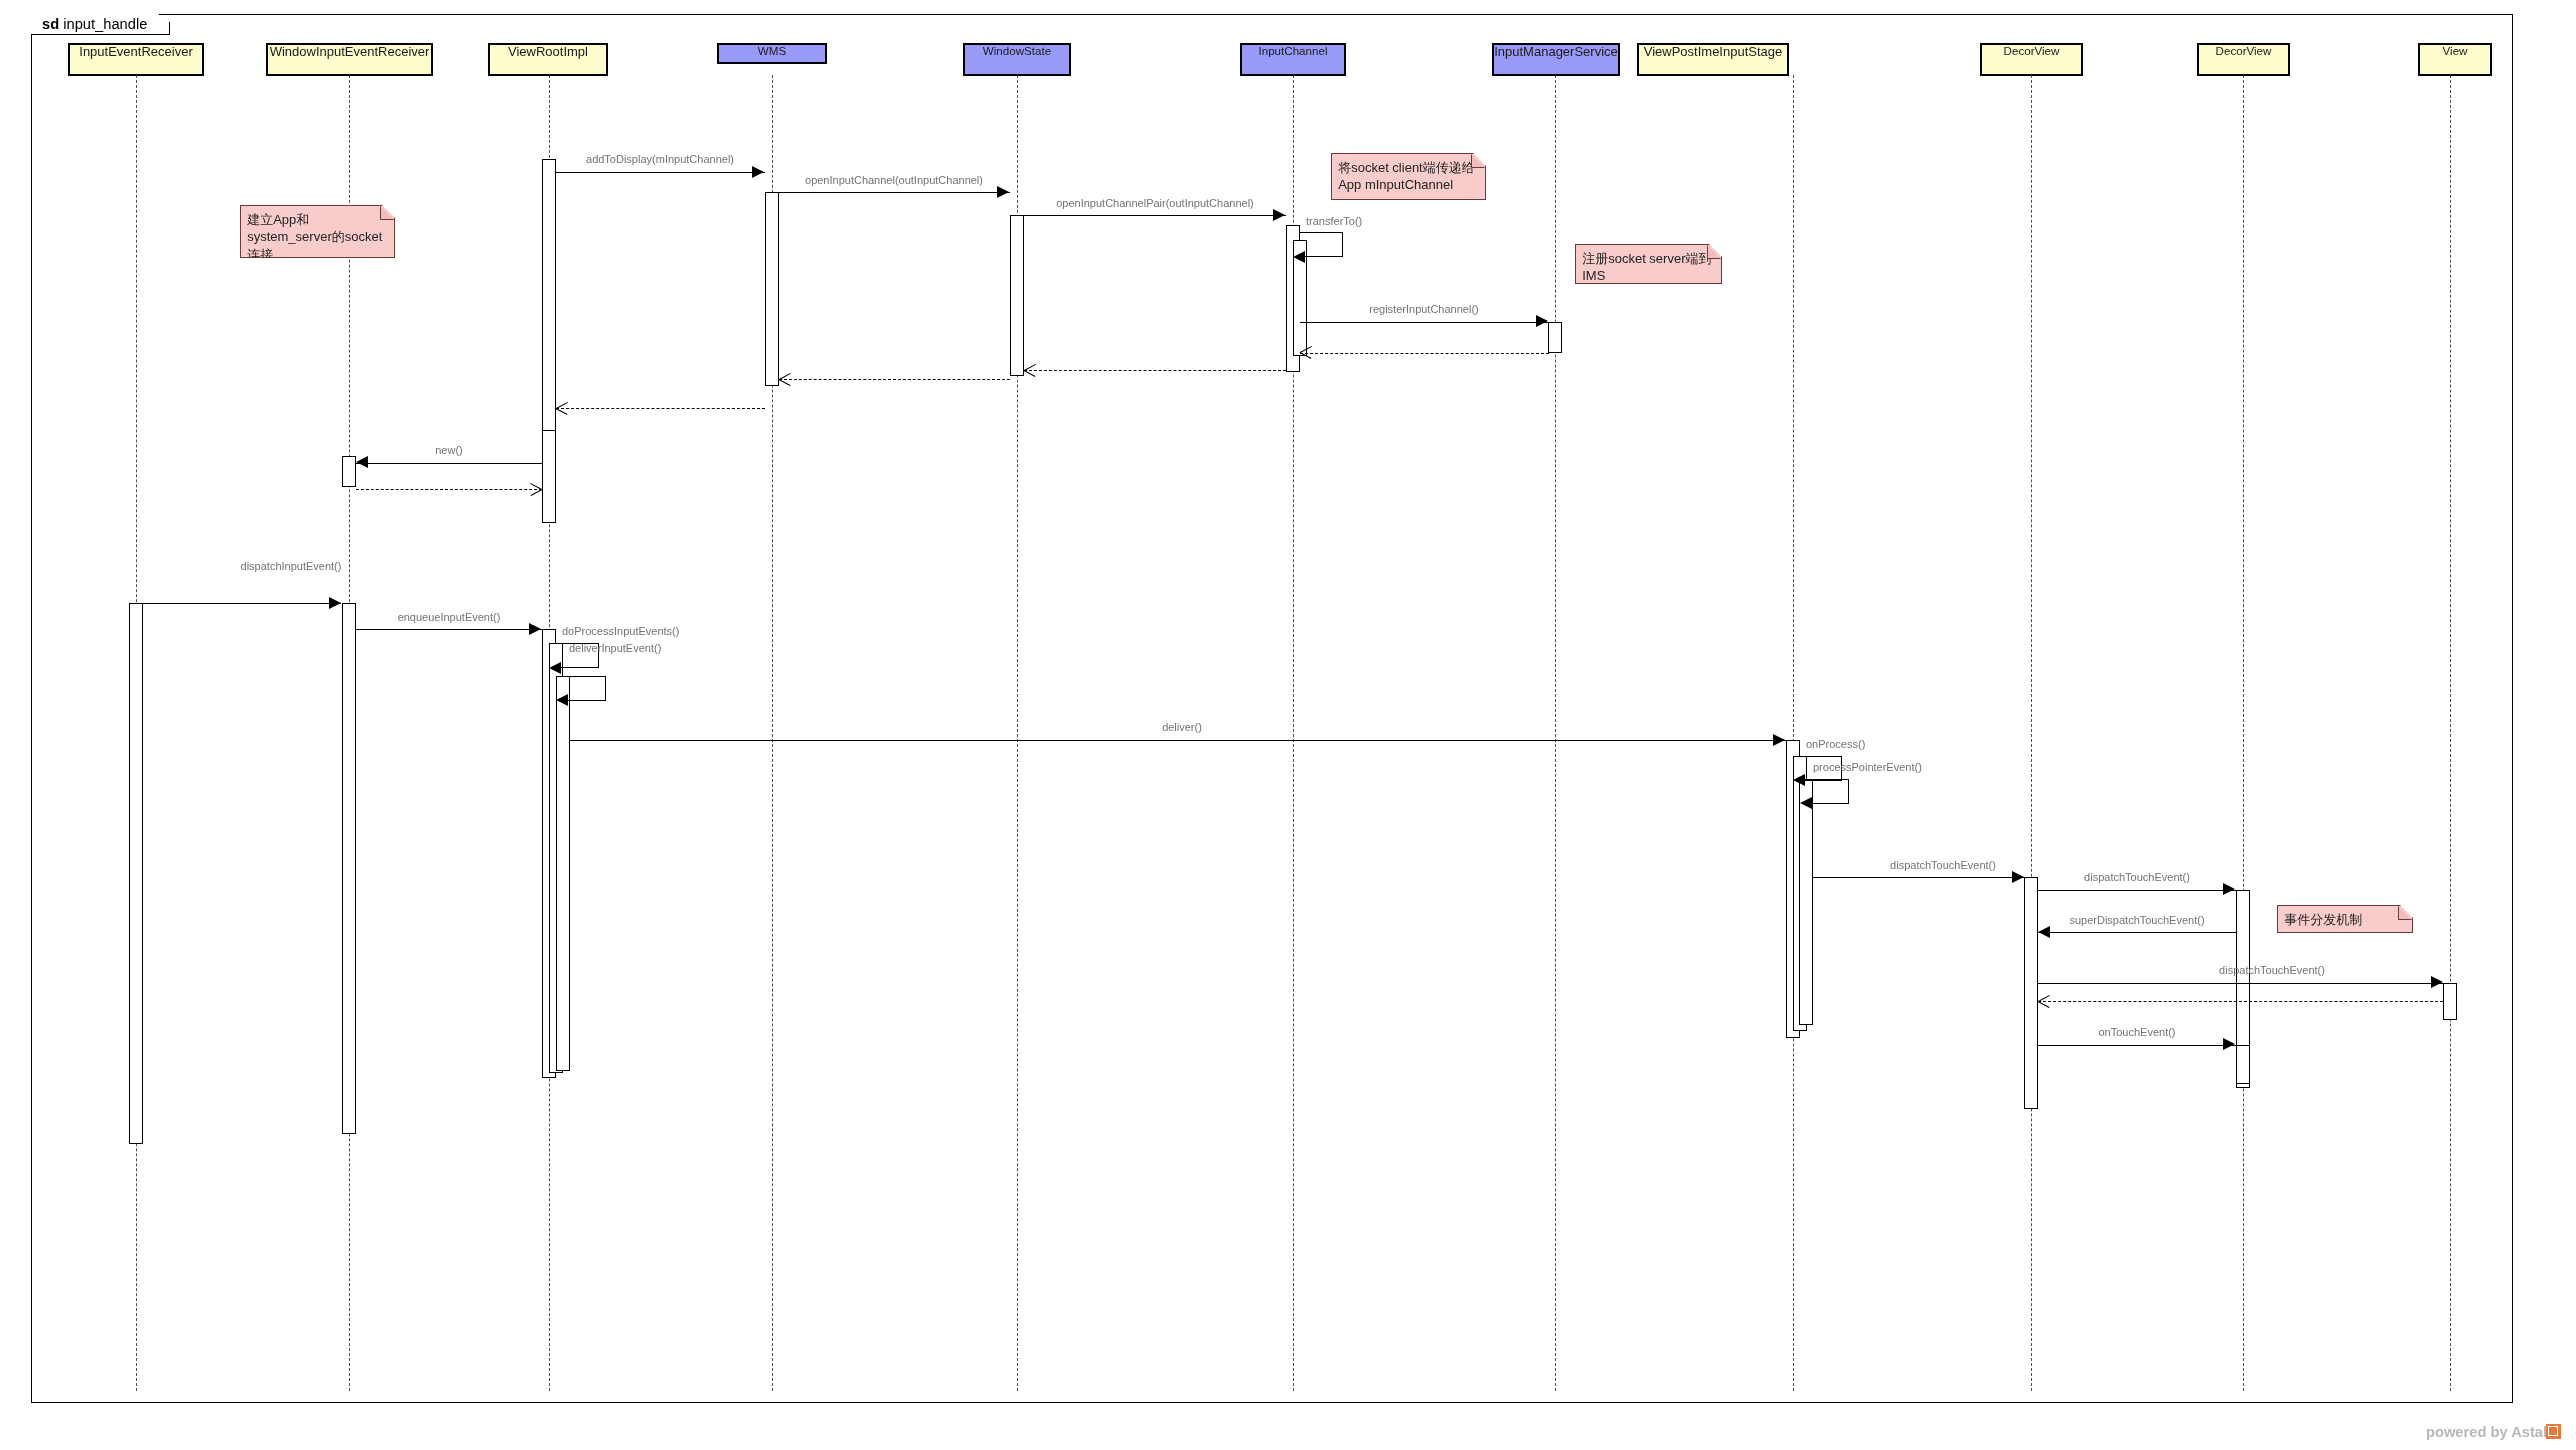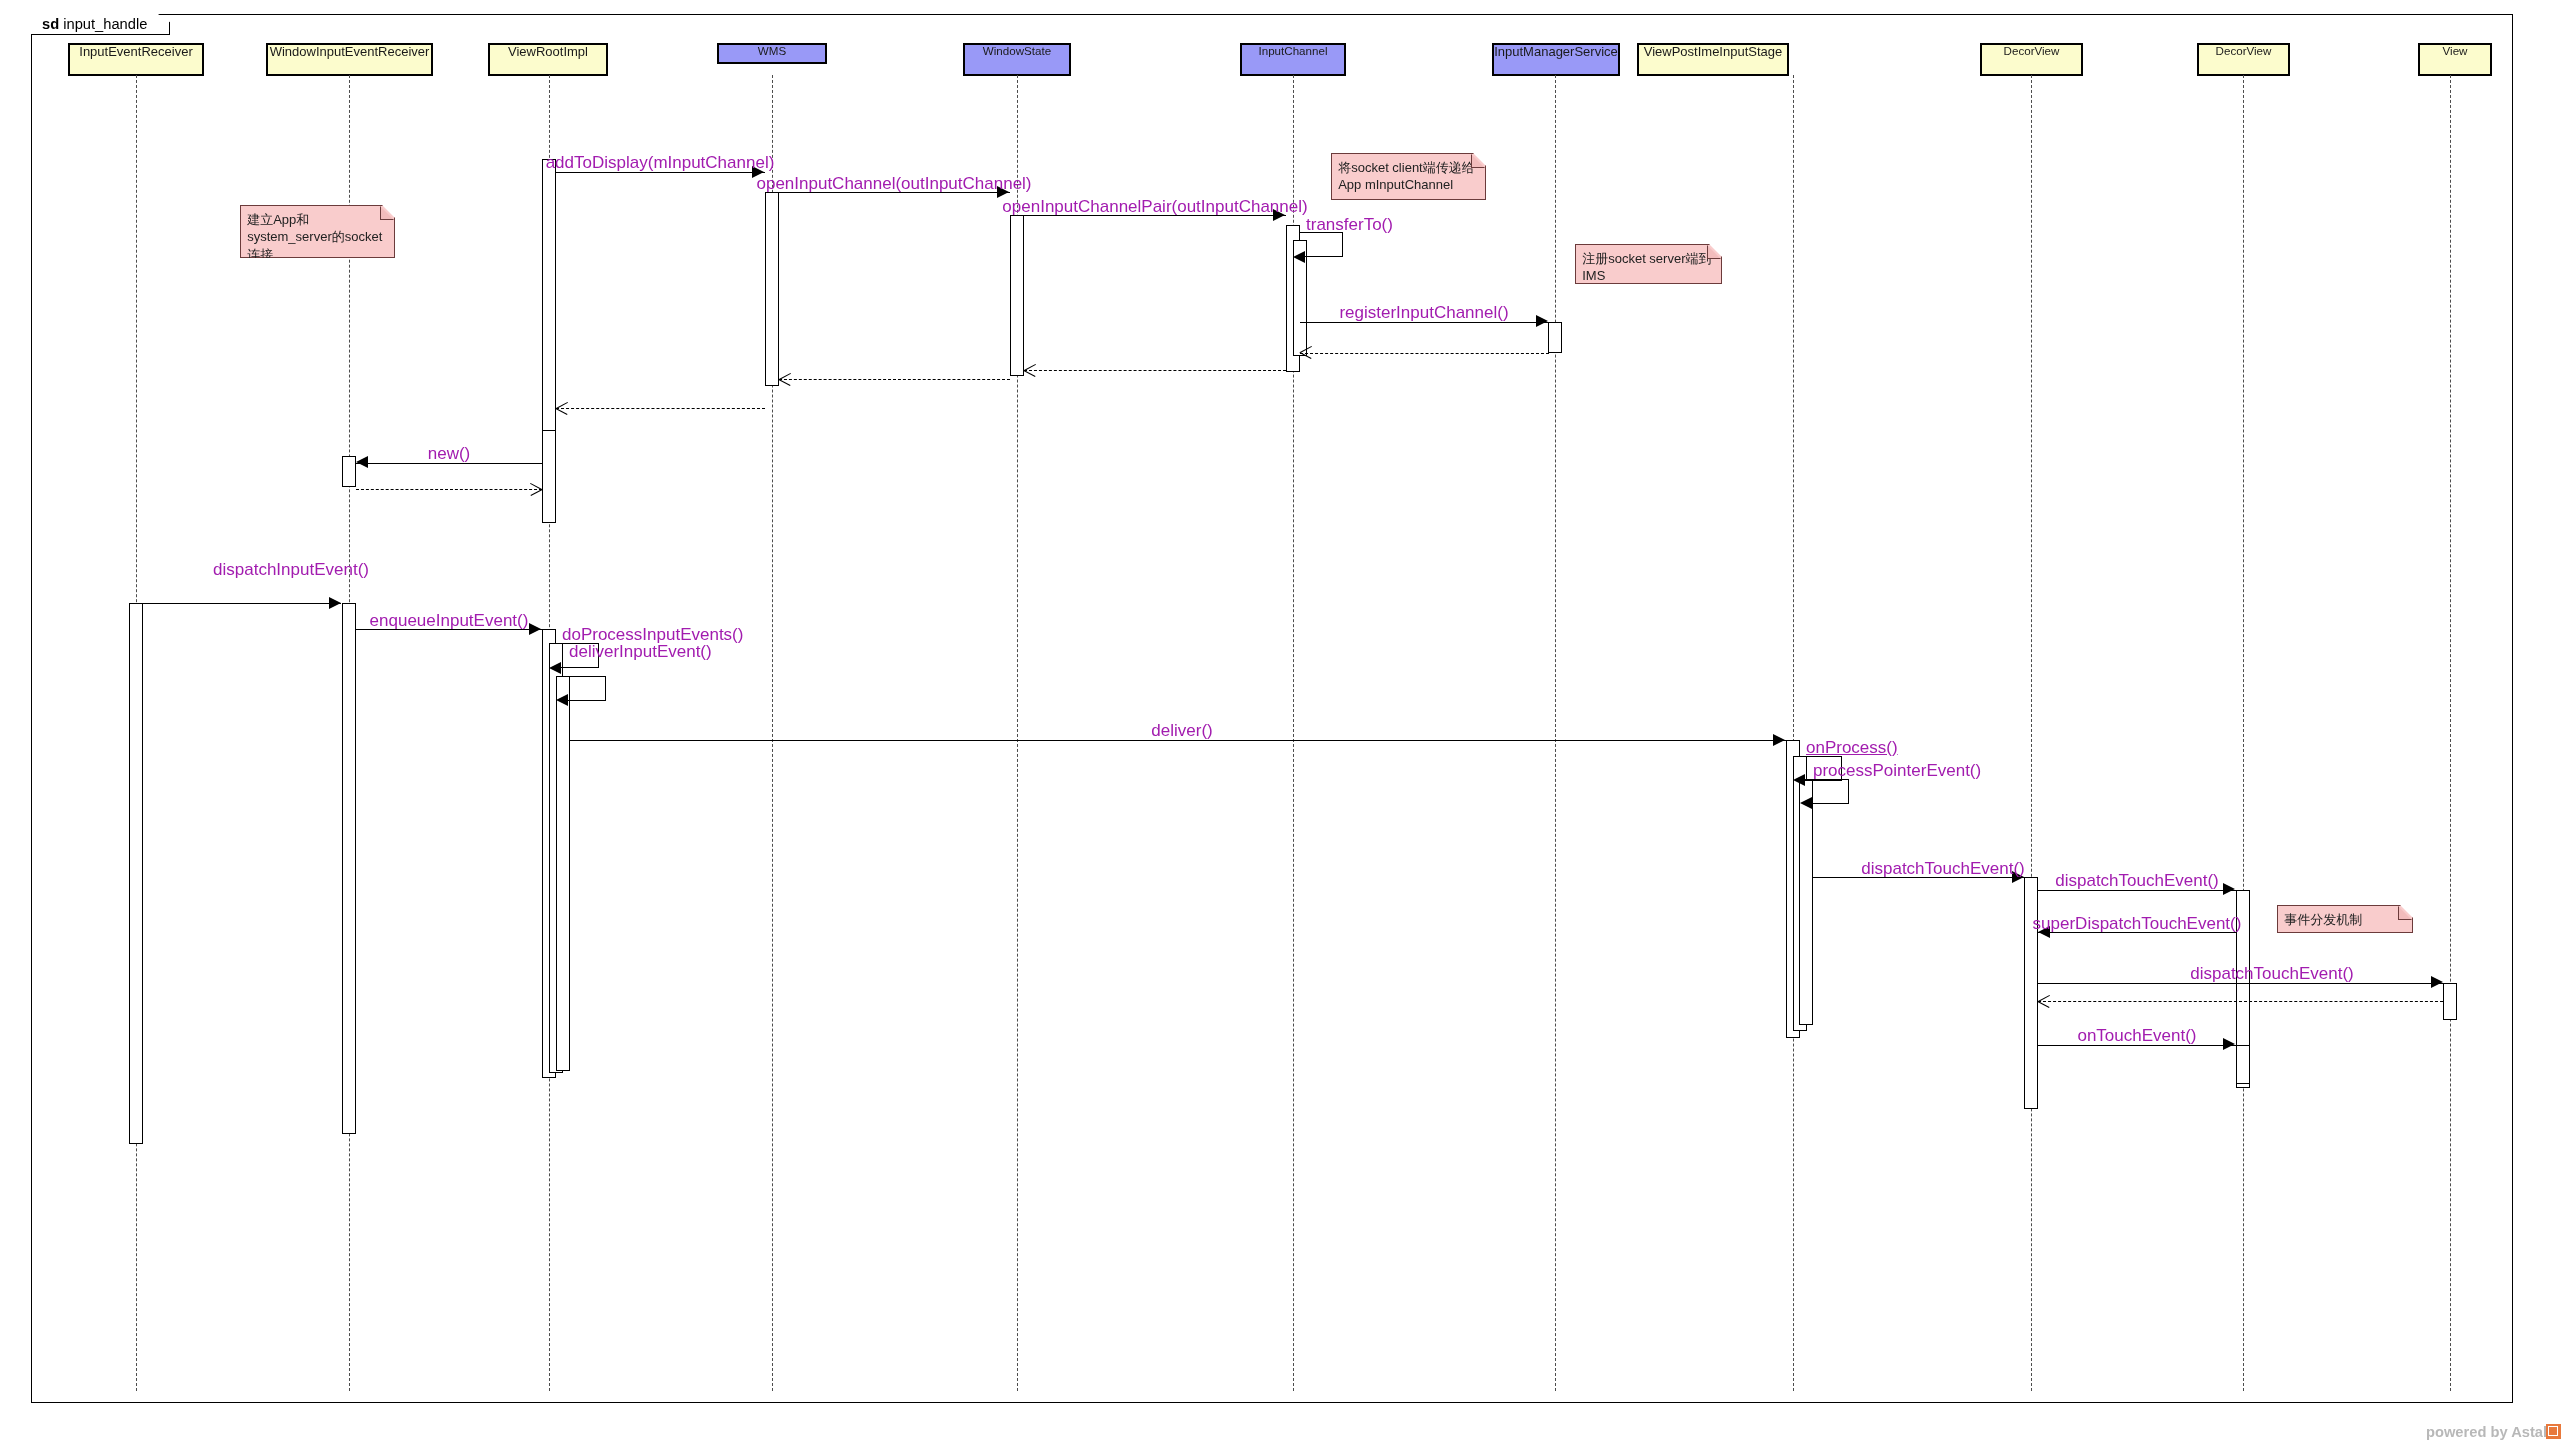--- a/index.html
+++ b/index.html
@@ -43,21 +43,21 @@
   .openL:before,.openL:after{content:"";position:absolute;left:0;top:6.2px;
        width:13px;height:0;border-top:1.2px solid #000;transform-origin:0 0;}
   .openL:before{transform:rotate(-28deg);}
   .openL:after{transform:rotate(28deg);}
   .openR{position:absolute;width:13px;height:13px;}
   .openR:before,.openR:after{content:"";position:absolute;right:0;top:6.2px;
        width:13px;height:0;border-top:1.2px solid #000;transform-origin:100% 0;}
   .openR:before{transform:rotate(28deg);}
   .openR:after{transform:rotate(-28deg);}
 
-  .msglabel{position:absolute;font-size:17px;color:#a21caf;white-space:nowrap;}
+  .msglabel{position:absolute;font-size:11px;color:#737373;white-space:nowrap;}
 
   
   .self{position:absolute;box-sizing:border-box;
         border:1.2px solid #000;border-left:none;background:transparent;}
 
   
   .note{position:absolute;background:#f9cccc;border:1.2px solid #6b3b3b;
         box-sizing:border-box;font-size:13px;color:#222;line-height:1.35;
         padding:4.6px 6.2px;
         clip-path:polygon(0 0,calc(100% - 13px) 0,100% 13px,100% 100%,0 100%);}
@@ -182,21 +182,21 @@
     <div class="arrowL" style="left: 549px; top: 662px; z-index: 6;"></div>
     <div class="msglabel" style="left: 562px; top: 625px; z-index: 7;">doProcessInputEvents()</div>
     <div class="self" style="left: 563px; top: 676px; width: 43px; height: 25px; z-index: 5;"></div>
     <div class="arrowL" style="left: 556px; top: 694px; z-index: 6;"></div>
     <div class="msglabel" style="left: 569px; top: 642px; z-index: 7;">deliverInputEvent()</div>
     <div class="msgline" style="left: 570px; top: 740px; width: 1216px; z-index: 5;"></div>
     <div class="arrowR" style="left: 1773px; top: 734px; z-index: 6;"></div>
     <div class="msglabel" style="left: 1182px; top: 721px; transform: translateX(-50%); z-index: 7;">deliver()</div>
     <div class="self" style="left: 1799px; top: 756px; width: 43px; height: 25px; z-index: 5;"></div>
     <div class="arrowL" style="left: 1793px; top: 774px; z-index: 6;"></div>
-    <div class="msglabel" style="left: 1806px; top: 738px; z-index: 7; text-decoration: underline;">onProcess()</div>
+    <div class="msglabel" style="left: 1806px; top: 738px; z-index: 7;">onProcess()</div>
     <div class="self" style="left: 1806px; top: 779px; width: 43px; height: 25px; z-index: 5;"></div>
     <div class="arrowL" style="left: 1800px; top: 797px; z-index: 6;"></div>
     <div class="msglabel" style="left: 1813px; top: 761px; z-index: 7;">processPointerEvent()</div>
     <div class="msgline" style="left: 1813px; top: 877px; width: 211px; z-index: 5;"></div>
     <div class="arrowR" style="left: 2012px; top: 871px; z-index: 6;"></div>
     <div class="msglabel" style="left: 1943px; top: 859px; transform: translateX(-50%); z-index: 7;">dispatchTouchEvent()</div>
     <div class="msgline" style="left: 2038px; top: 890px; width: 198px; z-index: 5;"></div>
     <div class="arrowR" style="left: 2223px; top: 883px; z-index: 6;"></div>
     <div class="msglabel" style="left: 2137px; top: 871px; transform: translateX(-50%); z-index: 7;">dispatchTouchEvent()</div>
     <div class="msgline" style="left: 2038px; top: 932px; width: 198px; z-index: 5;"></div>

